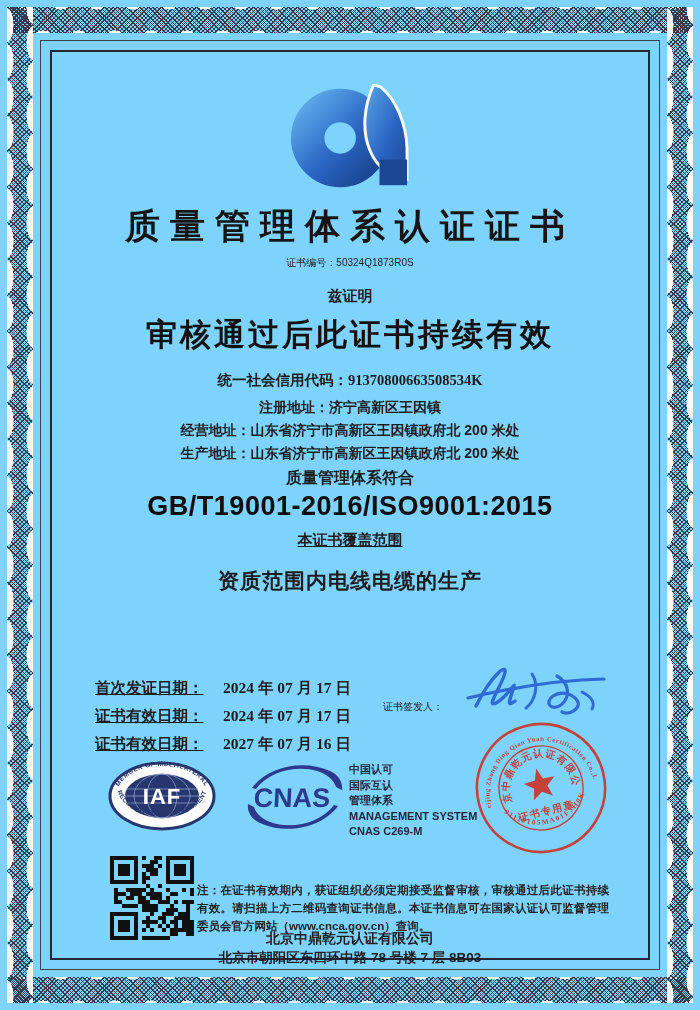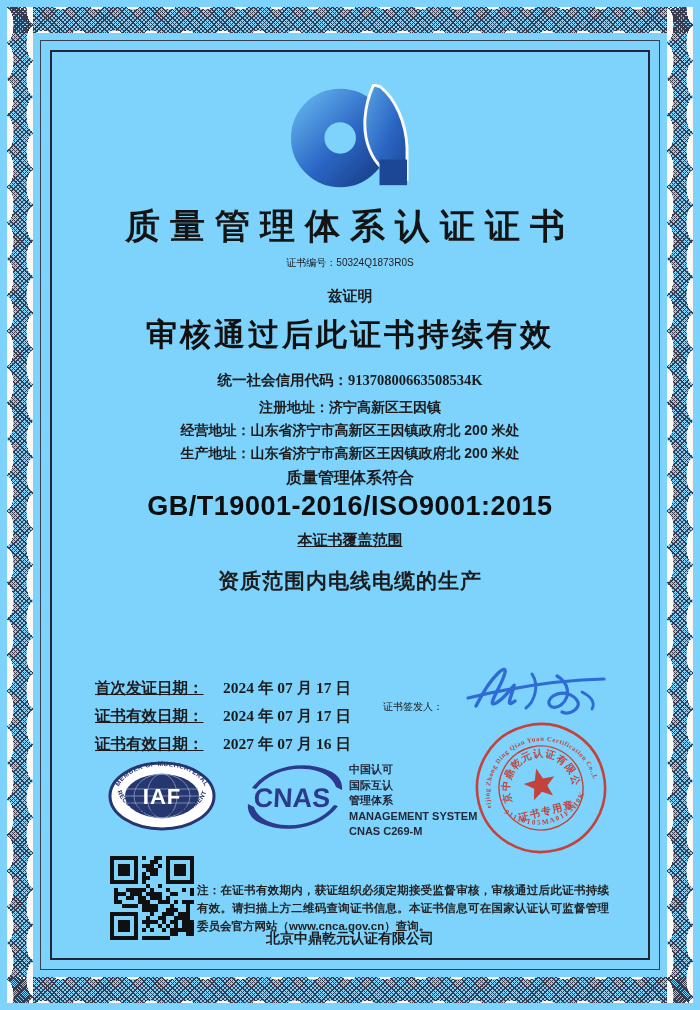--- a/index.html
+++ b/index.html
@@ -432,14 +432,15 @@
         <rect x="40" y="80" width="4" height="4"></rect>
         <rect x="44" y="80" width="4" height="4"></rect>
         <rect x="48" y="80" width="4" height="4"></rect>
         <rect x="52" y="80" width="4" height="4"></rect>
         <rect x="56" y="80" width="4" height="4"></rect>
       </svg>
   </div>
 
   <div class="abs note">注：在证书有效期内，获证组织必须定期接受监督审核，审核通过后此证书持续有效。请扫描上方二维码查询证书信息。本证书信息可在国家认证认可监督管理委员会官方网站（www.cnca.gov.cn）查询。</div>
   <div class="abs ctr foot1">北京中鼎乾元认证有限公司</div>
+  <div class="abs ctr foot2">北京市朝阳区东四环中路 78 号楼 7 层 8B03</div>
 
 </div>
 
 </body></html>

